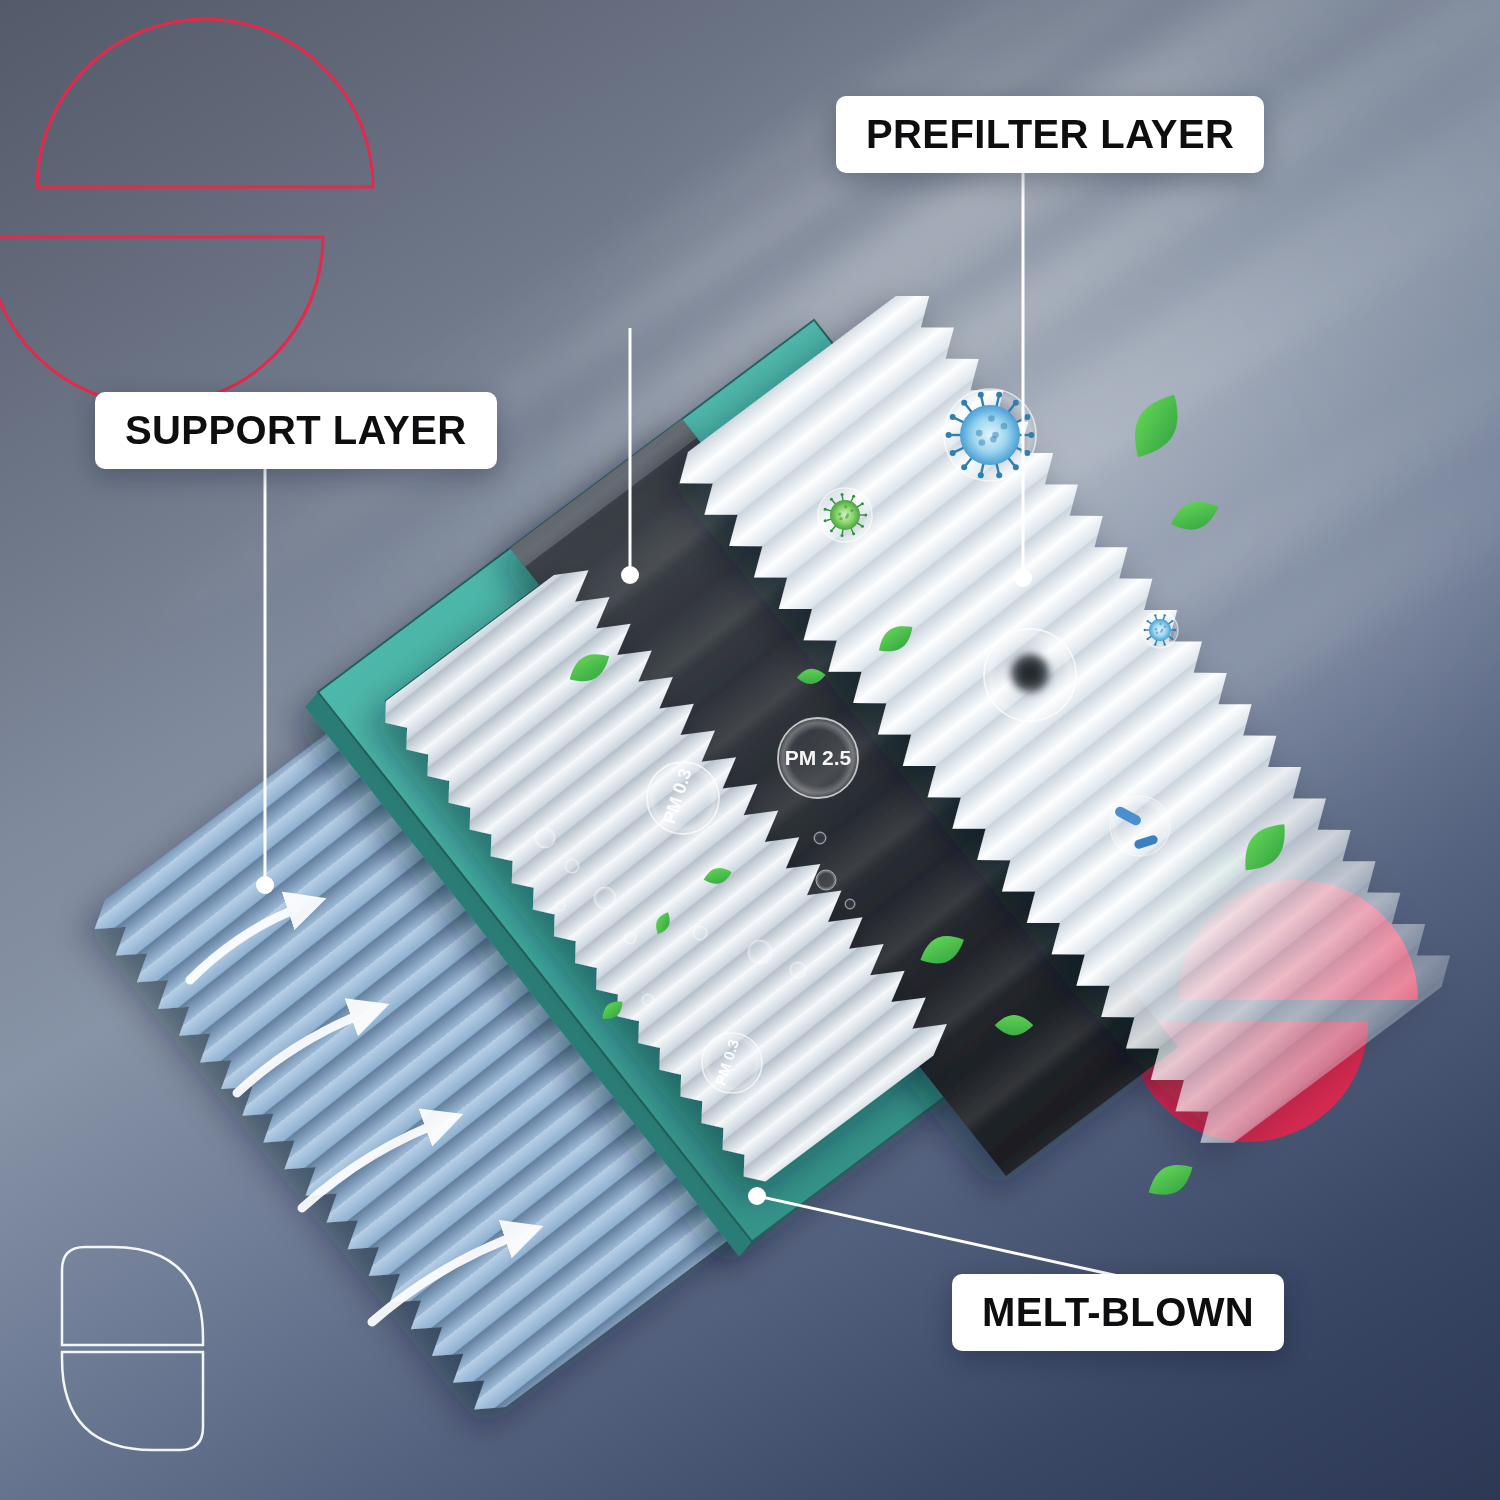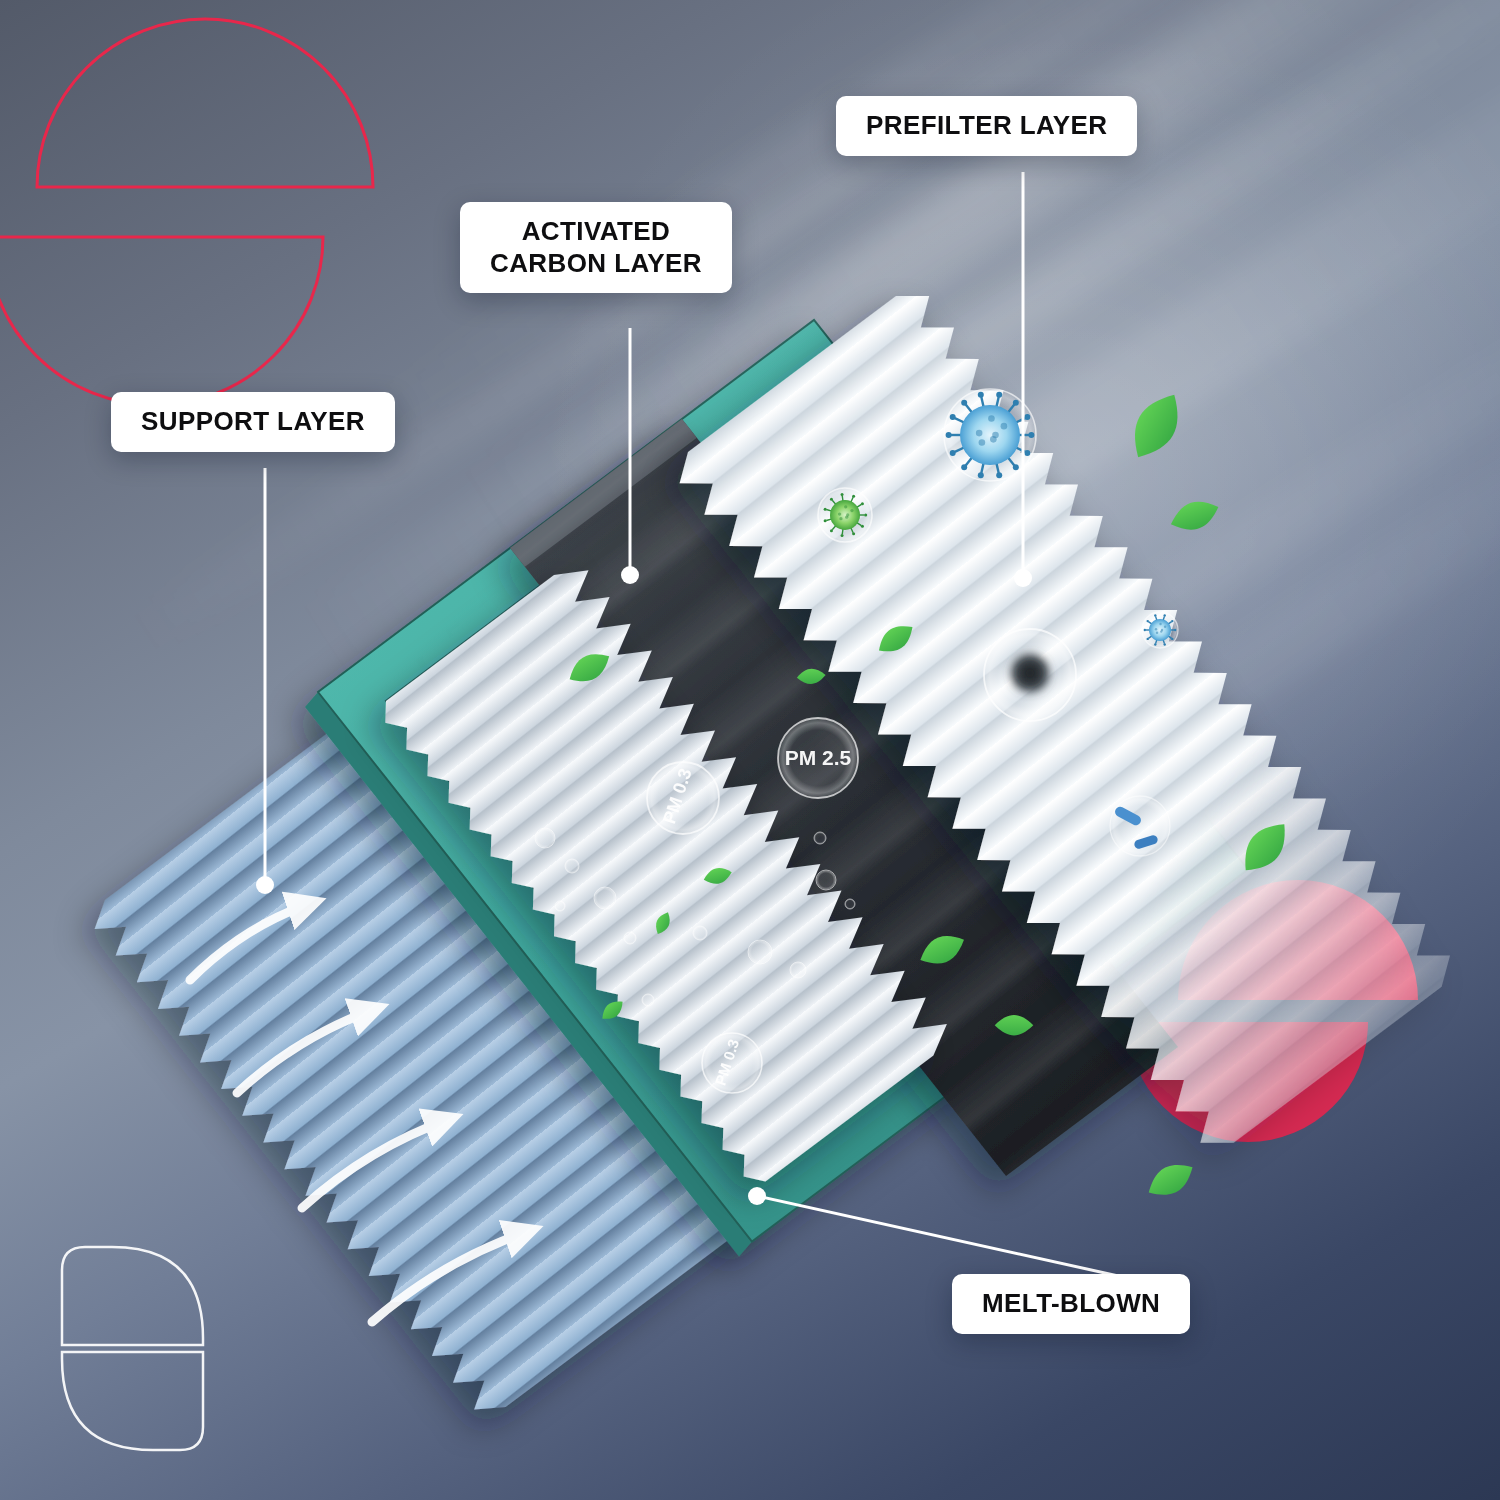--- a/index.html
+++ b/index.html
@@ -6,21 +6,21 @@
   #stage{
     position:relative;width:1500px;height:1500px;overflow:hidden;
     font-family:"Liberation Sans",sans-serif;
     background-image:
       radial-gradient(900px 700px at 72% 30%, rgba(255,255,255,0.13), rgba(255,255,255,0) 60%),
       linear-gradient(150deg,#535a69 0%,#687081 18%,#7f8a9c 36%,#8793a6 46%,#717e97 58%,#55627f 72%,#3a4765 86%,#2c3854 100%);
   }
   #scene{position:absolute;left:0;top:0;}
   .callout{
     position:absolute;background:#ffffff;border-radius:10px;padding:14px 30px;
-    font-weight:800;font-size:26px;line-height:1.22;color:#0e0e10;text-align:center;
+    font-weight:800;font-size:40px;line-height:1.22;color:#0e0e10;text-align:center;
     letter-spacing:.4px;white-space:nowrap;box-shadow:0 8px 26px rgba(8,16,32,.28);
   }
   .callout span{display:block;}
 </style>
 </head>
 <body>
 
 <div id="stage">
 
 <svg id="scene" width="1500" height="1500" viewBox="0 0 1500 1500" xmlns="http://www.w3.org/2000/svg">
@@ -328,28 +328,24 @@
     <line x1="630" y1="328" x2="630" y2="575"></line>
     <line x1="1023" y1="172" x2="1023" y2="578"></line>
     <line x1="1150" y1="1283" x2="757" y2="1196"></line>
     <circle cx="265" cy="885" r="9" fill="#ffffff" stroke="none"></circle>
     <circle cx="630" cy="575" r="9" fill="#ffffff" stroke="none"></circle>
     <circle cx="1023" cy="578" r="9" fill="#ffffff" stroke="none"></circle>
     <circle cx="757" cy="1196" r="9" fill="#ffffff" stroke="none"></circle>
   </g>
 </svg>
 
-<div class="callout" style="left:111px;top:392px">
+<div class="callout" style="left:95px;top:392px">
   <span>SUPPORT LAYER</span>
 </div>
 
-<div class="callout" style="left:460px;top:202px">
-  <span>ACTIVATED</span>
-  <span>CARBON LAYER</span>
-</div>
 
 <div class="callout" style="left:836px;top:96px">
   <span>PREFILTER LAYER</span>
 </div>
 
 <div class="callout" style="left:952px;top:1274px">
   <span>MELT-BLOWN</span>
 </div>
 
 </div>

